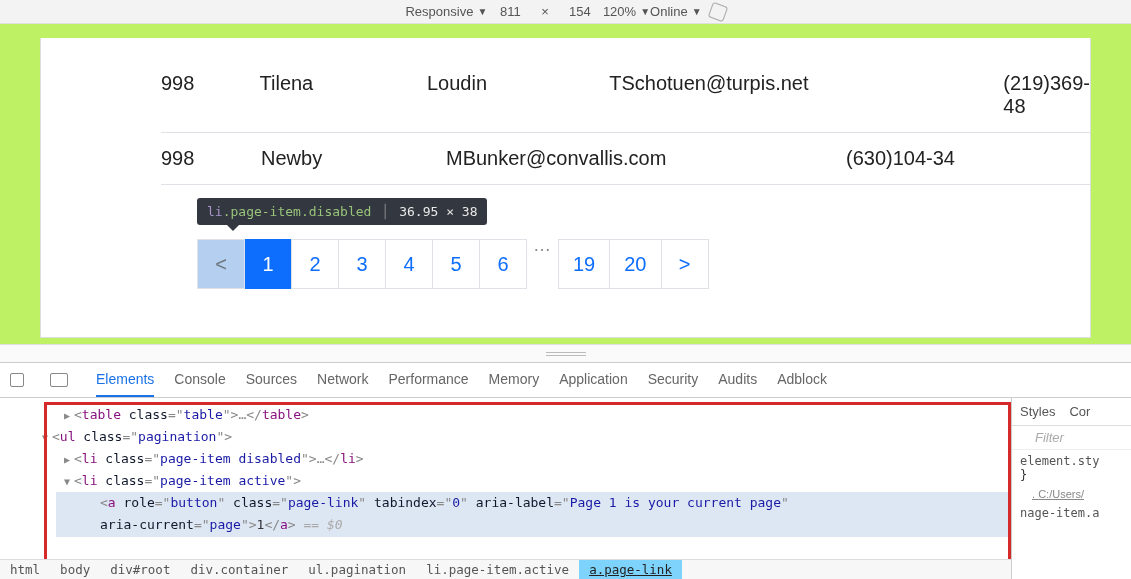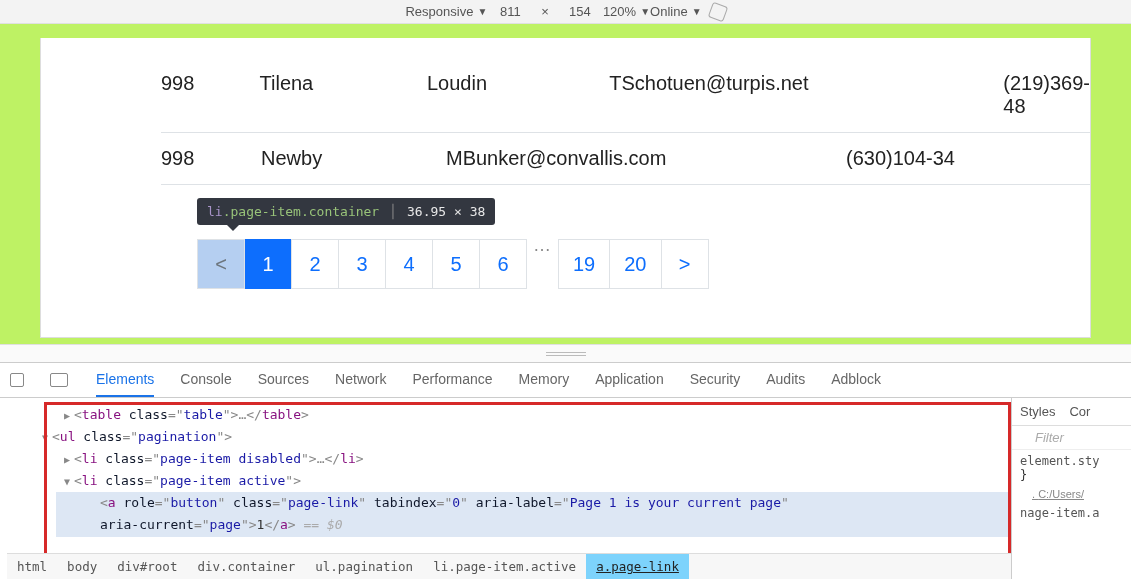--- a/index.html
+++ b/index.html
@@ -40,21 +40,21 @@
 .pagi .pi.disabled { color: #6c757d; background: #b5cff1; position: relative; }
 .pagi .pi.active { background: #0d6efd; color: #fff; border-color: #0d6efd; }
 .pagi .ell { color: #888; padding: 0 6px; align-self: flex-start; margin-top: -4px; font-size: 18px; letter-spacing: 2px; border: none; }
 
 
 .drag-handle { height: 18px; display: flex; align-items: center; justify-content: center; background: #fafafa; border-top: 1px solid #e0e0e0; }
 .drag-handle .grip { width: 40px; height: 4px; border-top: 1px solid #bbb; border-bottom: 1px solid #bbb; }
 
 
 .dt-head { height: 36px; background: #fff; border-top: 1px solid #ccc; border-bottom: 1px solid #ccc; display: flex; align-items: center; padding: 0 10px; gap: 18px; font-size: 14px; color: #666; }
-.dt-head .devtabs { display: flex; gap: 26px; margin-left: 10px; }
+.dt-head .devtabs { display: flex; gap: 20px; margin-left: 10px; }
 .dt-head .devtabs .t { padding: 8px 0; cursor: pointer; }
 .dt-head .devtabs .t.active { color: #1a73e8; border-bottom: 2px solid #1a73e8; }
 .cursor-icon { width: 14px; height: 14px; border: 1.5px solid #888; border-radius: 2px; position: relative; margin-right: 8px; }
 .device-icon { width: 18px; height: 14px; border: 1.5px solid #888; border-radius: 2px; }
 
 
 .dt-body { display: flex; height: 181px; }
 .elements-pane { flex: 1; background: #fff; font-family: Menlo, Consolas, monospace; font-size: 13px; position: relative; overflow: hidden; }
 .elements-pane .hl-box { position: absolute; top: 4px; left: 44px; right: 0; bottom: 4px; border: 3px solid #d62929; pointer-events: none; }
 .dom { padding: 6px 0 0 56px; line-height: 1.7; }
@@ -63,21 +63,21 @@
 .tok-pun { color: #888; }
 .tok-tag { color: #881280; }
 .tok-attr { color: #0f172a; }
 .tok-val { color: #1a1aa6; }
 .tok-txt { color: #333; }
 .tok-cm { color: #aaa; font-style: italic; }
 .dom .ln.sel { background: #dde7f4; }
 .dom .ind1 { padding-left: 22px; }
 .dom .ind2 { padding-left: 44px; }
 
-.crumbs { position: absolute; bottom: 0; left: 7px; right: 0; height: 26px; background: #f7f7f7; border-top: 1px solid #ddd; display: flex; align-items: center; font-size: 12.5px; color: #555; padding-left: 0; }
+.crumbs { position: absolute; bottom: 0; left: 0; right: 0; height: 20px; background: #f7f7f7; border-top: 1px solid #ddd; display: flex; align-items: center; font-size: 12.5px; color: #555; padding-left: 0; }
 .crumbs .c { padding: 0 10px; cursor: pointer; height: 100%; display: flex; align-items: center; }
 .crumbs .c.active { background: #7dd3fc; color: #222; text-decoration: underline; }
 
 .styles-pane { width: 120px; background: #fff; border-left: 1px solid #ccc; font-size: 13px; overflow: hidden; }
 .styles-pane .tabsrow { display: flex; border-bottom: 1px solid #ddd; padding: 6px 8px; gap: 14px; color: #555; }
 .styles-pane .filter { padding: 4px 23px; color: #aaa; border-bottom: 1px solid #eee; font-style: italic; }
 .styles-pane .rule { padding: 4px 8px; font-family: Menlo, Consolas, monospace; font-size: 12px; }
 .styles-pane .rule .sel { color: #555; }
 .styles-pane .src { padding: 2px 20px; color: #888; font-size: 11px; text-decoration: underline; white-space: nowrap; }
 </style>
@@ -119,21 +119,21 @@
       <div class="row">
         <div class="c-id">998</div>
         <div class="c-ln">Newby</div>
         <div class="c-em">MBunker@convallis.com</div>
         <div class="c-ph">(630)104-34</div>
       </div>
     </div>
 
     <div class="inspect-tip">
       <span>
-        <span class="sel-tag">li</span><span class="sel-cls">.page-item.container</span>
+        <span class="sel-tag">li</span><span class="sel-cls">.page-item.disabled</span>
       </span>
       <span class="divd">│</span>
       <span class="dims">36.95 × 38</span>
     </div>
 
     <div class="pagi">
       <div class="pi disabled">&lt;</div>
       <div class="pi active">1</div>
       <div class="pi">2</div>
       <div class="pi">3</div>

